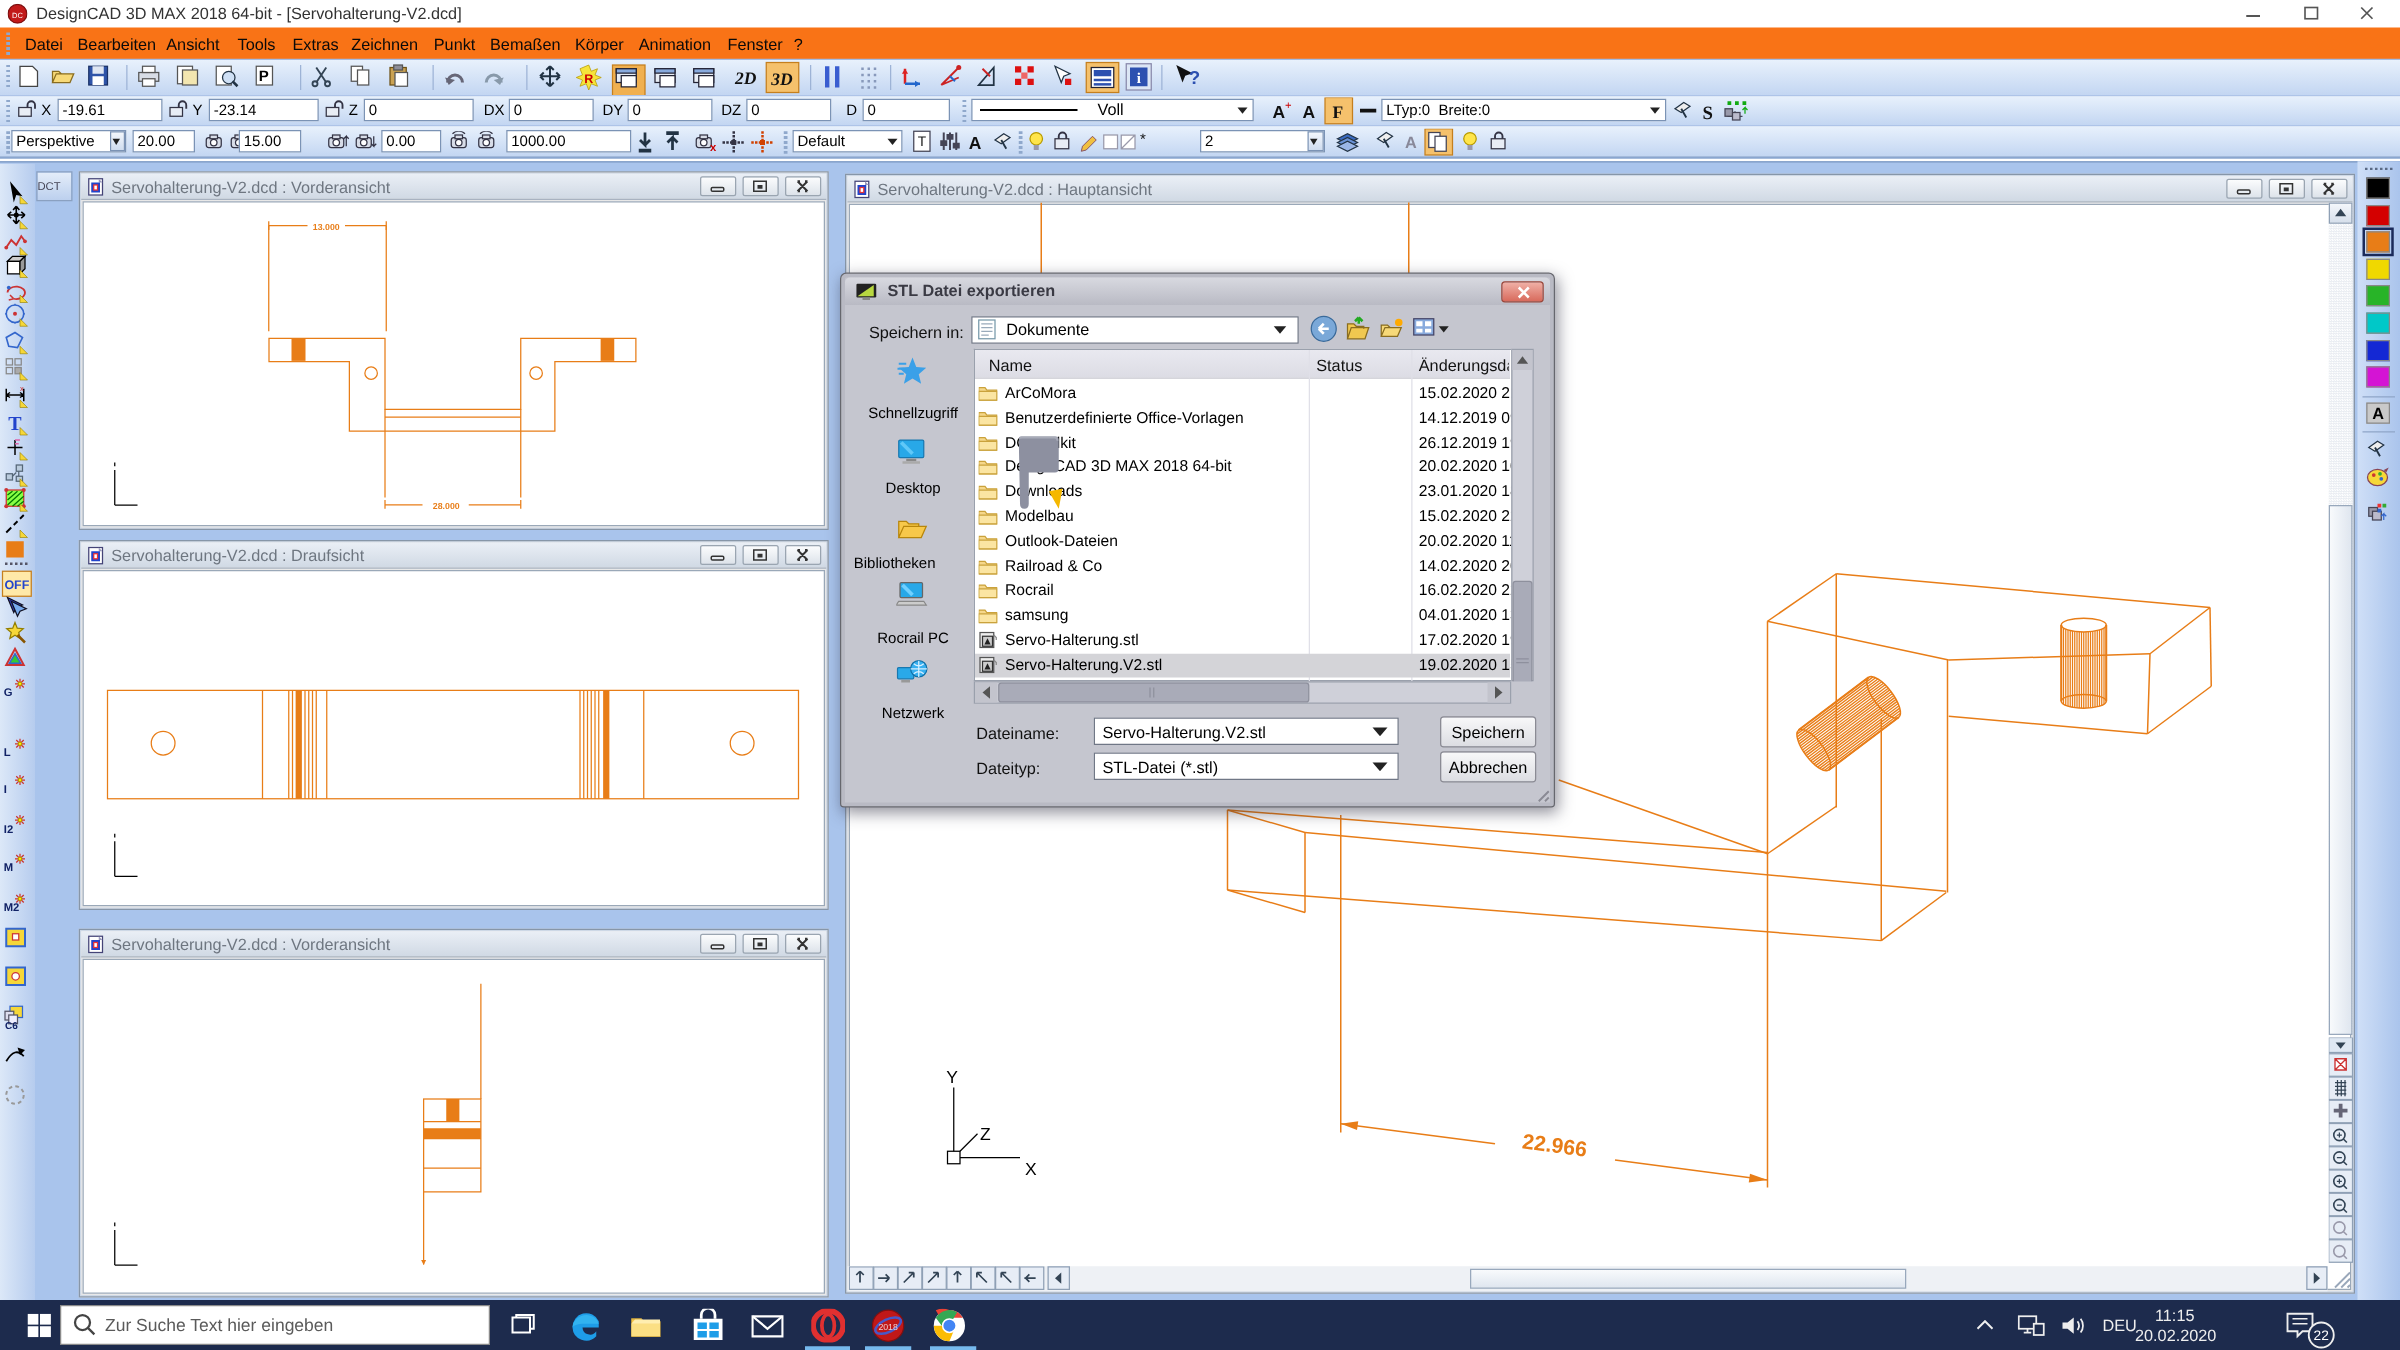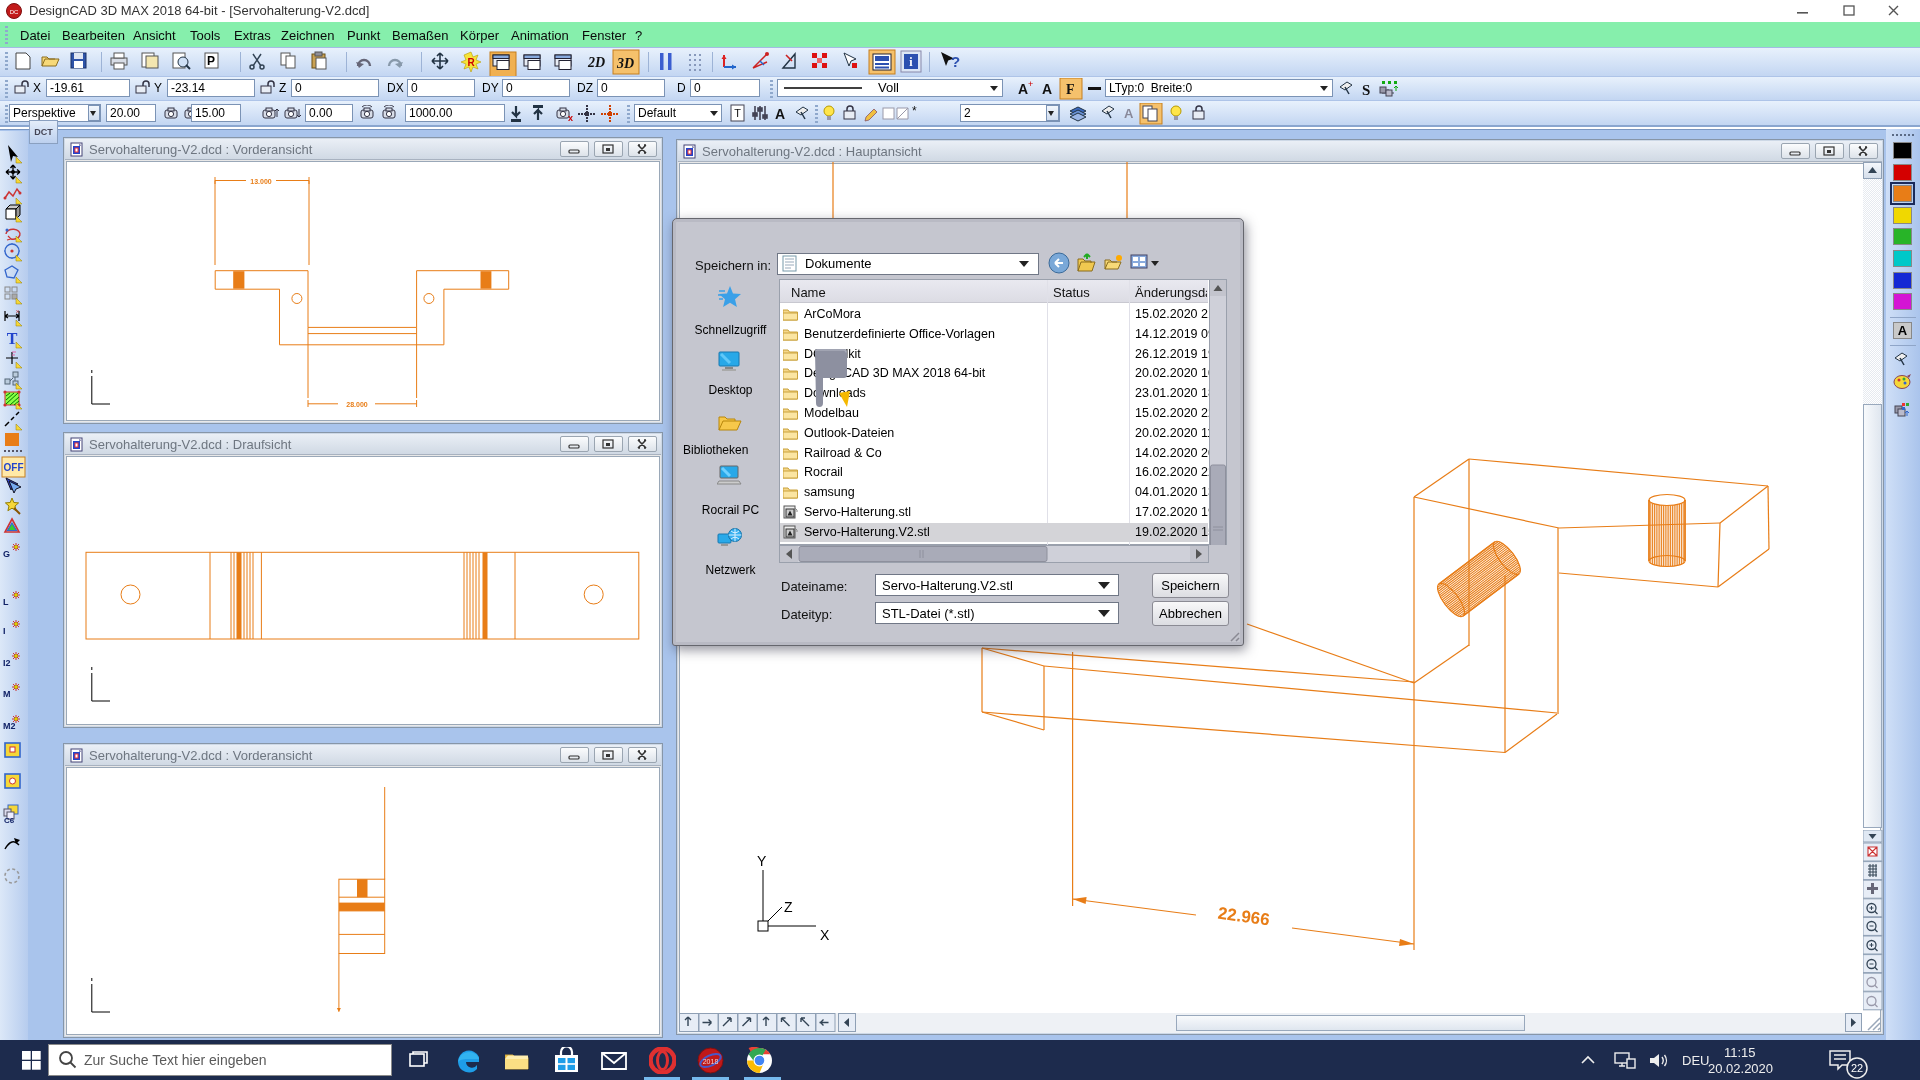--- a/index.html
+++ b/index.html
@@ -1,19 +1,19 @@
 <!DOCTYPE html>
 <html><head><meta charset="utf-8">
 <style>
 *{margin:0;padding:0;box-sizing:border-box;}
 html,body{width:1920px;height:1080px;overflow:hidden;font-family:"Liberation Sans",sans-serif;}
 .abs{position:absolute;}
 #titlebar{position:absolute;left:0;top:0;width:1920px;height:22px;background:#ffffff;}
 #titlebar .t{position:absolute;left:29px;top:3px;font-size:13px;color:#333;}
-#menubar{position:absolute;left:0;top:22px;width:1920px;height:26px;background:#86efac;border-bottom:1px solid #a3bbe4;}
+#menubar{position:absolute;left:0;top:22px;width:1920px;height:26px;background:#f97316;border-bottom:1px solid #a3bbe4;}
 #menubar span{position:absolute;top:6px;font-size:13px;color:#0a0a0a;}
 .tbrow{position:absolute;left:0;width:1920px;background:linear-gradient(#e8f1fc,#c3d6f2);}
 #tb1{top:48px;height:28px;}
 #tb2{top:76px;height:24px;border-top:1px solid #aec4e8;}
 #tb3{top:100px;height:27px;border-top:1px solid #aec4e8;border-bottom:2px solid #8aa6cf;}
 .field{position:absolute;background:#fff;border:1px solid #7b93b5;font-size:12px;color:#000;padding:1px 3px;height:18px;line-height:14px;}
 .lbl{position:absolute;font-size:12px;color:#000;}
 .combo-arr{position:absolute;width:0;height:0;border-left:4px solid transparent;border-right:4px solid transparent;border-top:5px solid #222;}
 .grip{position:absolute;width:3px;background:repeating-linear-gradient(#8fa8cc 0 2px,transparent 2px 4px);}
 #workspace{position:absolute;left:0;top:129px;width:1920px;height:911px;background:#a9c4ec;border-top:1px solid #7a96c0;}
@@ -573,21 +573,21 @@
       </g>
       <g transform="translate(4,697)">
         <path d="M1 13 q7-12 14-4" fill="none" stroke="#000" stroke-width="1.4"></path>
         <path d="M10 2 l6 2 -4 4 z" fill="#000"></path>
       </g>
       <g transform="translate(4,729)">
         <circle cx="8" cy="8" r="7" fill="none" stroke="#999" stroke-width="1.6" stroke-dasharray="3 2.5"></circle>
       </g>
     </svg>
   </div>
-<div class="abs" style="left:29px;top:120px;width:29px;height:24px;background:linear-gradient(#e4edf9,#bcd0ee);border:1px solid #8aa0c0;font-size:9px;font-weight:bold;color:#445;text-align:center;line-height:22px">DCT</div>
+<div class="abs" style="left:29px;top:137px;width:29px;height:24px;background:linear-gradient(#e4edf9,#bcd0ee);border:1px solid #8aa0c0;font-size:9px;font-weight:normal;color:#445;text-align:left;line-height:22px">DCT</div>
 <div class="child" id="w1" style="left:63px;top:137px;width:600px;height:287px">
  <div class="ctitle">
   <svg class="abs" style="left:4px;top:3px" width="16" height="16">
         <rect x="2" y="1" width="11" height="13" fill="#fff" stroke="#447"></rect>
         <path d="M10 1 l3 3 h-3 z" fill="#99b"></path>
         <rect x="4" y="4" width="7" height="8" fill="#2244cc"></rect>
         <rect x="5.5" y="5.5" width="4" height="5" fill="#e33"></rect>
         <rect x="6.5" y="6.5" width="2" height="3" fill="#fff"></rect>
       </svg>
   <span class="txt">Servohalterung-V2.dcd : Vorderansicht</span>
@@ -938,20 +938,33 @@
   </svg>
 <div class="abs" style="left:1176px;top:1015px;width:349px;height:16px;background:linear-gradient(#f8fafc,#dfe6ef);border:1px solid #98a8bc"></div>
 <div class="abs" style="left:1845px;top:1013px;width:17px;height:19px;background:#e7edf6;border:1px solid #8fa0b5"></div>
 <svg class="abs" style="left:1845px;top:1013px" width="17" height="19">
     <path d="M6 5 l5 4.5 l-5 4.5 z" fill="#345"></path>
   </svg>
 <svg class="abs" style="left:1864px;top:1014px" width="18" height="18">
     <path d="M16 4 L4 16 M16 9 L9 16 M16 14 L14 16" stroke="#9aa8ba" stroke-width="1.5"></path>
   </svg>
 <div id="dialog">
+    <div class="dtitle">
+      <svg class="abs" style="left:9px;top:3px" width="17" height="16">
+        <rect x="0" y="2" width="16" height="11" fill="#222" rx="1"></rect>
+        <path d="M1 12 L14 3 v9 z" fill="#b8d840"></path>
+        <rect x="5" y="13" width="6" height="2" fill="#888"></rect>
+      </svg>
+      <span style="position:absolute;left:34px;top:3px;font-size:13px;font-weight:bold;color:#3a3a44">STL Datei exportieren</span>
+      <div style="position:absolute;right:5px;top:3px;width:34px;height:17px;background:linear-gradient(#f0b0a6,#d86a5c);border:1px solid #9a4438;border-radius:3px">
+        <svg width="34" height="17">
+          <path d="M13 4 l8 8 M21 4 l-8 8" stroke="#fff" stroke-width="2"></path>
+        </svg>
+      </div>
+    </div>
     <span class="dlbl" style="left:10px;top:39px;width:88px;text-align:right;display:inline-block">Speichern in:</span>
     <div class="dcombo" style="left:104px;top:34px;width:262px"></div>
     <svg class="abs" style="left:108px;top:36px" width="250" height="18">
       <rect x="2" y="1" width="13" height="15" fill="#fff" stroke="#79a"></rect>
       <path d="M4 4 h9 M4 7 h9 M4 10 h9 M4 13 h6" stroke="#9ab"></path>
       <text x="24" y="13" font-size="13" fill="#000">Dokumente</text>
       <path d="M238 6 l5 6 5-6 z" fill="#222"></path>
     </svg>
     <svg class="abs" style="left:374px;top:32px" width="130" height="24">
       <circle cx="12" cy="12" r="10" fill="#7aa8d8" stroke="#3a6a9a"></circle>

